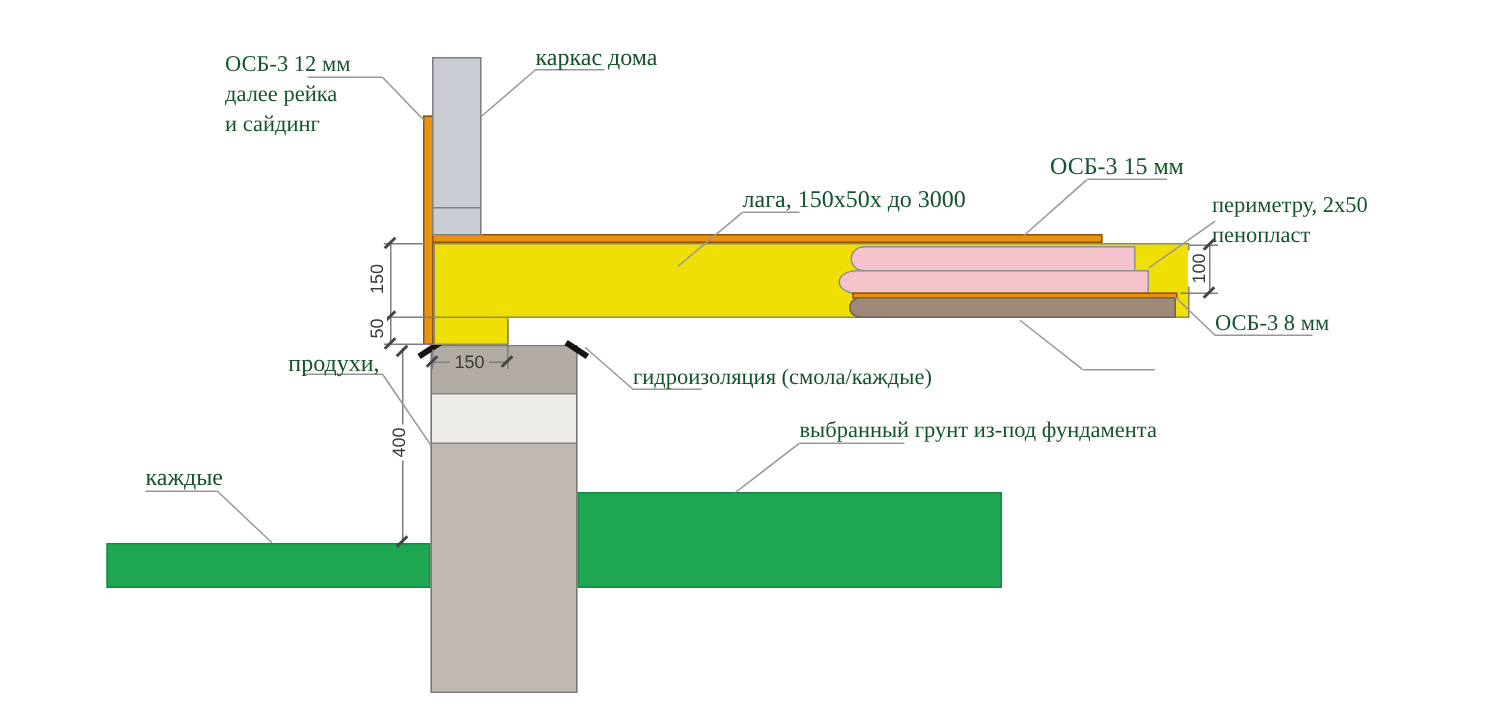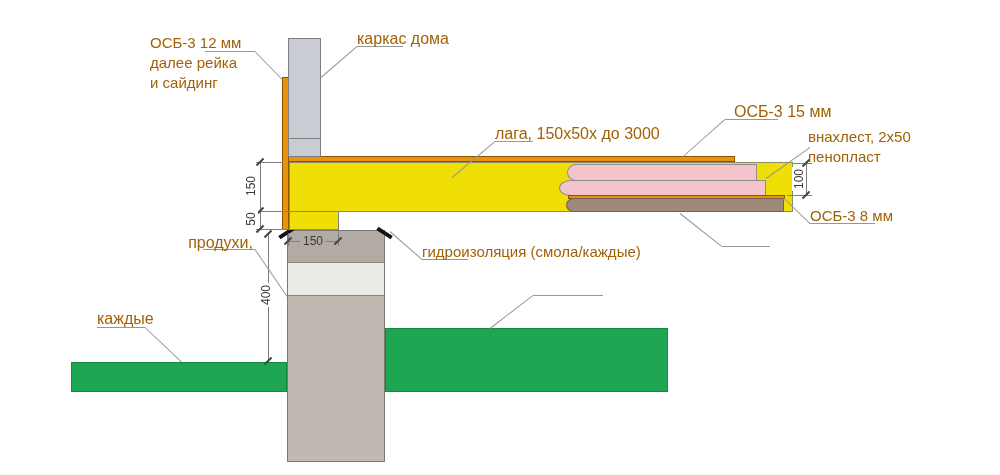--- a/index.html
+++ b/index.html
@@ -3,21 +3,21 @@
 <meta charset="utf-8">
 <style>
   html,body{margin:0;padding:0;background:#fff;}
   #stage{
     position:relative;width:1000px;height:475px;background:#ffffff;overflow:hidden;
     font-family:"Liberation Sans", sans-serif;color:#2b2b2b;
   }
   .abs{position:absolute;}
   .shape{position:absolute;box-sizing:border-box;border:1px solid #868686;}
   .noborder{border:none;}
-  .lbl{position:absolute;font-size:16px;line-height:20px;white-space:nowrap;color:#a16207;}
+  .lbl{position:absolute;font-size:16px;line-height:20px;white-space:nowrap;color:#14532d;font-family:Liberation Serif, serif;}
   .lbl-sm{font-size:15px;}
   .ul{position:absolute;height:1px;background:#979797;}
   .ldr{position:absolute;height:1px;background:#979797;transform-origin:0 50%;}
   .dimline{position:absolute;background:#7e7e7e;}
   .tick{position:absolute;width:10px;height:2px;background:#454545;transform:translate(-50%,-50%) rotate(-45deg);}
   .vtext{position:absolute;font-size:12px;color:#3a3a3a;transform:translate(-50%,-50%) rotate(-90deg);white-space:nowrap;background:#fff;padding:0 2px;}
   .htext{position:absolute;font-size:12px;color:#3a3a3a;transform:translate(-50%,-50%);white-space:nowrap;padding:0 3px;}
   .wpmark{position:absolute;width:17px;height:4px;background:#141414;}
 </style>
 </head>
@@ -118,32 +118,33 @@
   <div class="lbl lbl-sm" style="left:150px;top:33px;">
     <div>ОСБ-3 12 мм</div>
     <div>далее рейка</div>
     <div>и сайдинг</div>
   </div>
 
   <div class="lbl" style="left:357px;top:29px;">каркас дома</div>
 
   <div class="lbl" style="left:495px;top:124px;">лага, 150x50x до 3000</div>
 
-  <div class="lbl" style="left:734px;top:102px;">ОСБ-3 15 мм</div>
+  <div class="lbl" style="left:700px;top:102px;">ОСБ-3 15 мм</div>
 
   <div class="lbl lbl-sm" style="left:808px;top:127px;">
-    <div>внахлест, 2x50</div>
+    <div>периметру, 2x50</div>
     <div>пенопласт</div>
   </div>
 
   <div class="lbl lbl-sm" style="left:810px;top:206px;">ОСБ-3 8 мм</div>
 
 
   <div class="lbl lbl-sm" style="left:422px;top:242px;">гидроизоляция (смола/каждые)</div>
 
+  <div class="lbl lbl-sm" style="left:533px;top:277px;">выбранный грунт из-под фундамента</div>
 
   <div class="lbl" style="left:97px;top:309px;">каждые</div>
 
   <div class="lbl" style="left:0px;top:232px;width:253px;text-align:right;line-height:22px;">
     <div>продухи,</div>
   </div>
 
 </div>
 
 </body></html>

